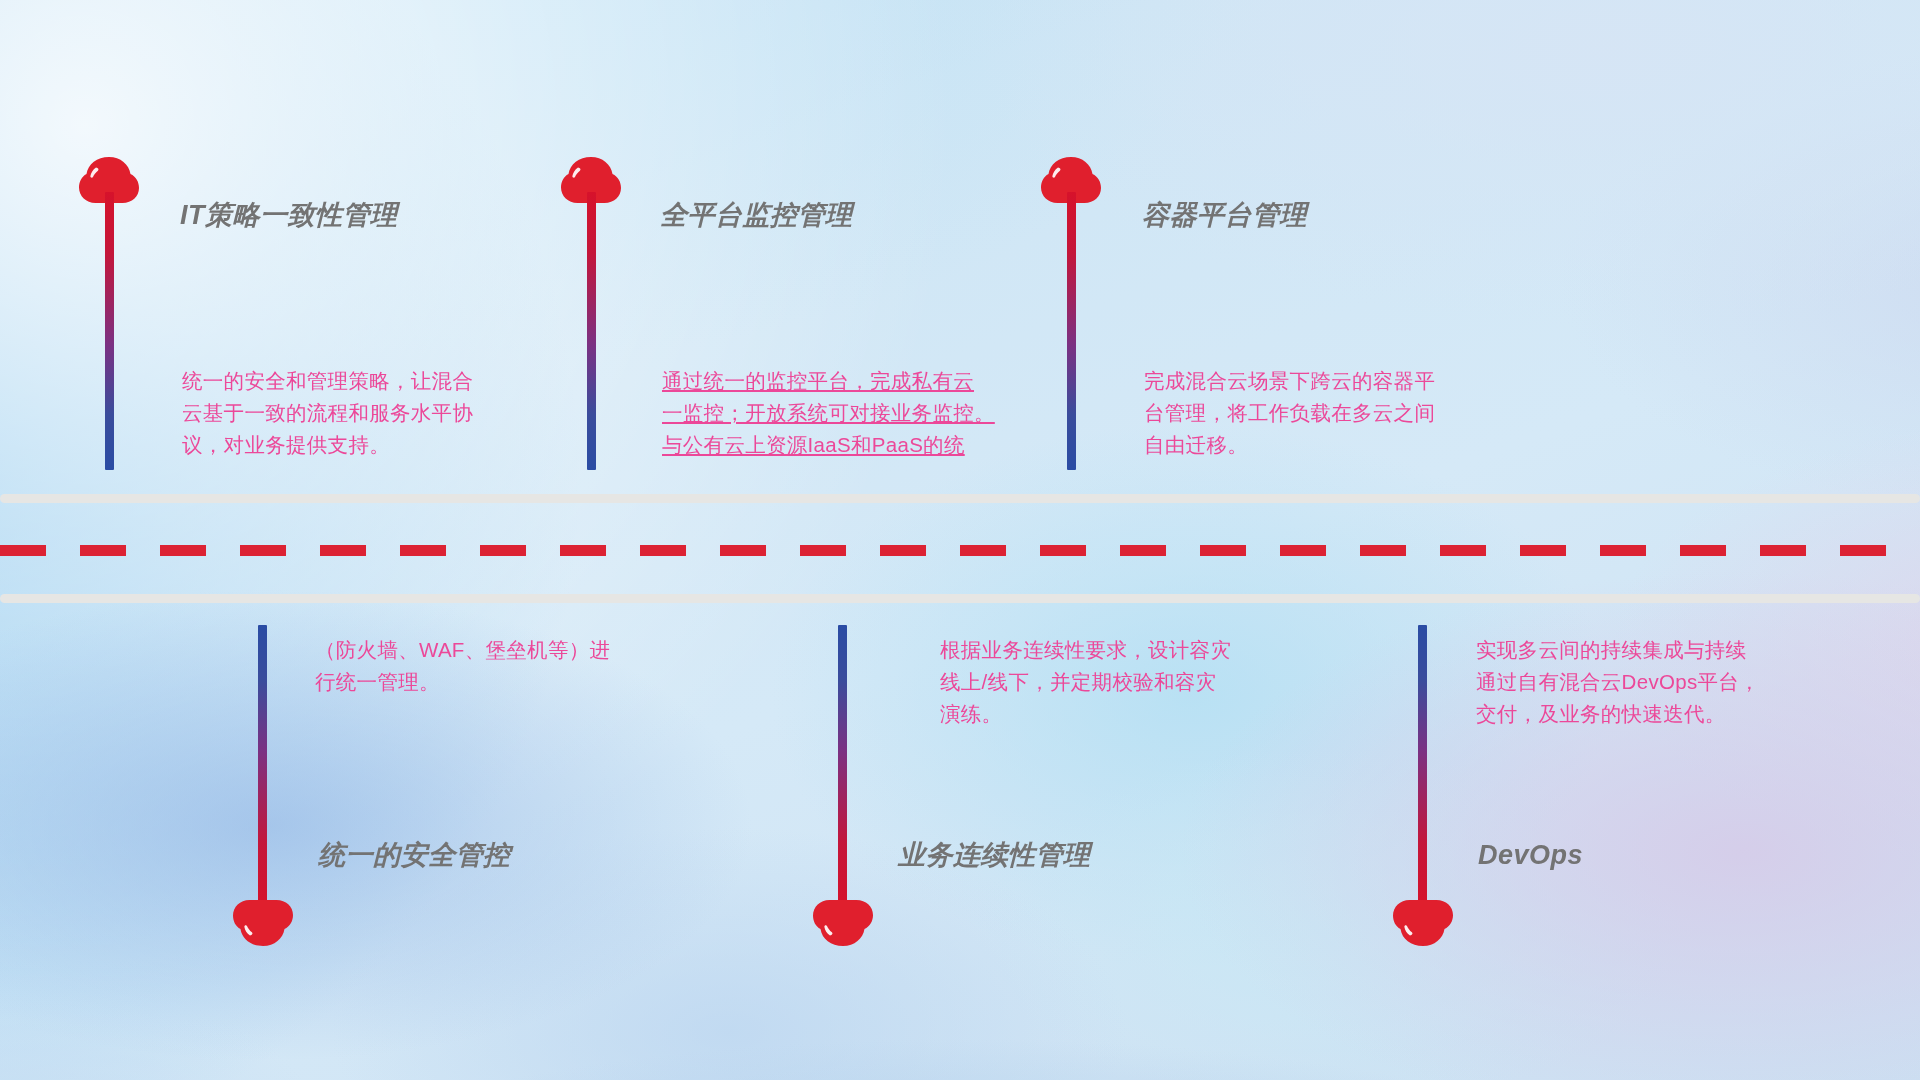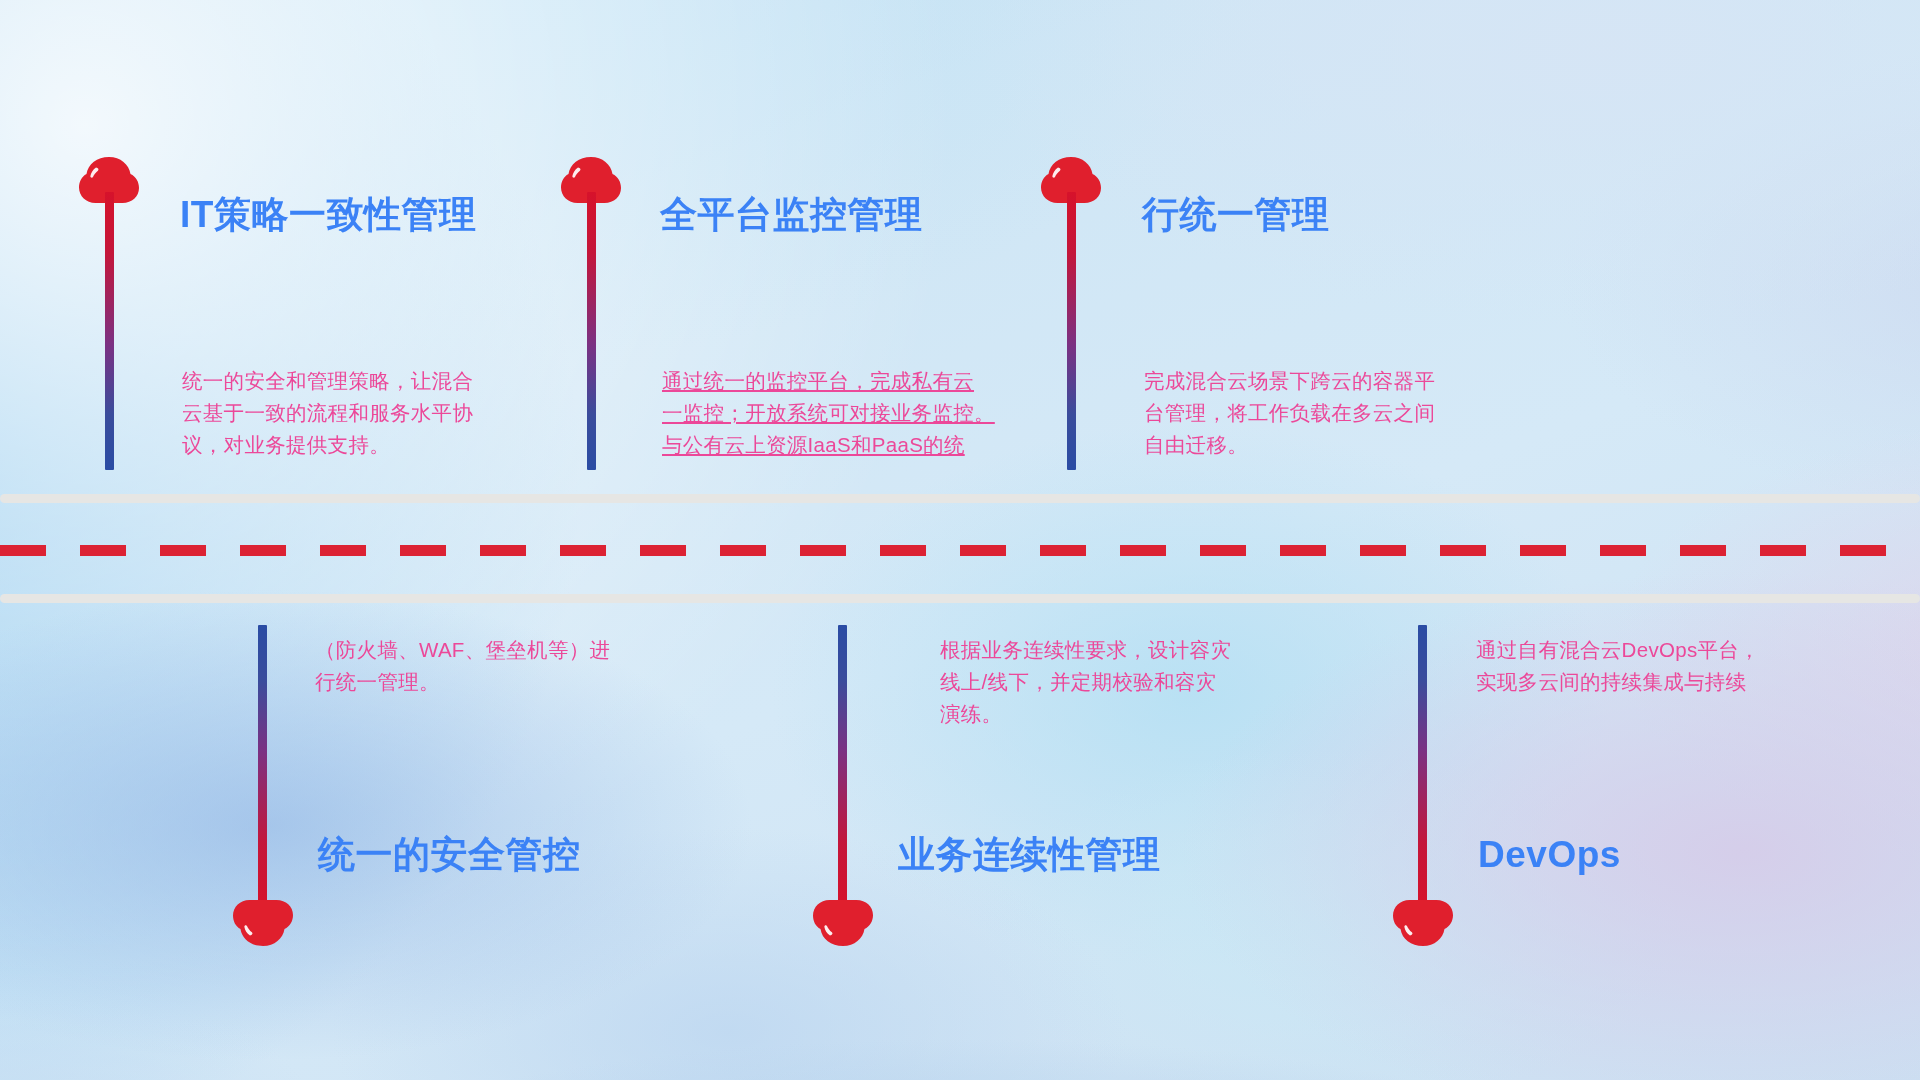--- a/index.html
+++ b/index.html
@@ -34,22 +34,22 @@
   
   .node{position:absolute;}
   .stem{position:absolute;width:9px;border-radius:1px;}
   .stem.down{background:linear-gradient(180deg,#d6122b 0%,#c4163a 22%,#7b3183 55%,#3a4c9c 80%,#2a4ca4 100%);}
   .stem.up{background:linear-gradient(180deg,#2a4ca4 0%,#3a4c9c 20%,#7b3183 45%,#c4163a 78%,#d6122b 100%);}
 
   .cloud{position:absolute;width:62px;height:50px;}
   .cloud svg{display:block;width:62px;height:50px;}
   .cloud.flip{transform:scaleY(-1);}
 
-  .title{position:absolute;white-space:nowrap;color:#3b82f6;
-         font-size:37px;font-weight:bold;letter-spacing:.5px;}
+  .title{position:absolute;white-space:nowrap;color:#737373;
+         font-size:27px;font-weight:bold;letter-spacing:.5px;font-style:italic;}
   .body{position:absolute;color:#ec4899;font-size:20.5px;line-height:32px;
         letter-spacing:.3px;}
   .body div{white-space:nowrap;}
 
   
   .rule{position:absolute;left:0;width:1920px;height:9px;border-radius:5px;
         background:#e6e6e4;}
   .dashed{position:absolute;left:0;width:1920px;height:11px;
           background:repeating-linear-gradient(90deg,
              #dc2233 0px,#dc2233 46px,rgba(0,0,0,0) 46px,rgba(0,0,0,0) 80px);
@@ -102,21 +102,21 @@
 </div>
 
 <div class="node">
   <div class="cloud" style="left:1040px;top:155px;">
     <svg viewBox="0 0 62 50">
       <path d="M31 2C19 2 10 9 8.5 19 3.5 21.5 1 27 1 32.5 1 41 8 48 17.5 48h27C54 48 61 41.5 61 33c0-6-3-11.5-8.5-14C51 9.5 42.5 2 31 2Z" fill="#e01f2d"></path>
       <path d="M18 12.5c-3.2 2.2-5 5.4-5.6 8.6-.3 1.6 1.9 2.3 2.6.9 1-2.3 2.6-4.6 4.9-6.3 1.3-1 .4-2.9-1.9-3.2Z" fill="#ffffff" opacity=".92"></path>
     </svg>
   </div>
   <div class="stem down" style="left:1067px;top:192px;height:278px;"></div>
-  <div class="title" style="left:1142px;top:215px;transform:translateY(-50%);">行统一管理</div>
+  <div class="title" style="left:1142px;top:215px;transform:translateY(-50%);">容器平台管理</div>
   <div class="body" style="left:1144px;top:365px;">
     <div>完成混合云场景下跨云的容器平</div>
     <div>台管理，将工作负载在多云之间</div>
     <div>自由迁移。</div>
   </div>
 </div>
 
 <div class="rule" style="top:494px;"></div>
 <div class="dashed" style="top:545px;">
     <i></i>
@@ -156,17 +156,18 @@
 
 <div class="node">
   <div class="stem up" style="left:1418px;top:625px;height:280px;"></div>
   <div class="cloud flip" style="left:1392px;top:898px;">
     <svg viewBox="0 0 62 50">
       <path d="M31 2C19 2 10 9 8.5 19 3.5 21.5 1 27 1 32.5 1 41 8 48 17.5 48h27C54 48 61 41.5 61 33c0-6-3-11.5-8.5-14C51 9.5 42.5 2 31 2Z" fill="#e01f2d"></path>
       <path d="M18 12.5c-3.2 2.2-5 5.4-5.6 8.6-.3 1.6 1.9 2.3 2.6.9 1-2.3 2.6-4.6 4.9-6.3 1.3-1 .4-2.9-1.9-3.2Z" fill="#ffffff" opacity=".92"></path>
     </svg>
   </div>
   <div class="body" style="left:1476px;top:634px;">
+    <div>实现多云间的持续集成与持续</div>
     <div>通过自有混合云DevOps平台，</div>
-    <div>实现多云间的持续集成与持续</div>
+    <div>交付，及业务的快速迭代。</div>
   </div>
   <div class="title" style="left:1478px;top:855px;transform:translateY(-50%);">DevOps</div>
 </div>
 
 </body></html>

